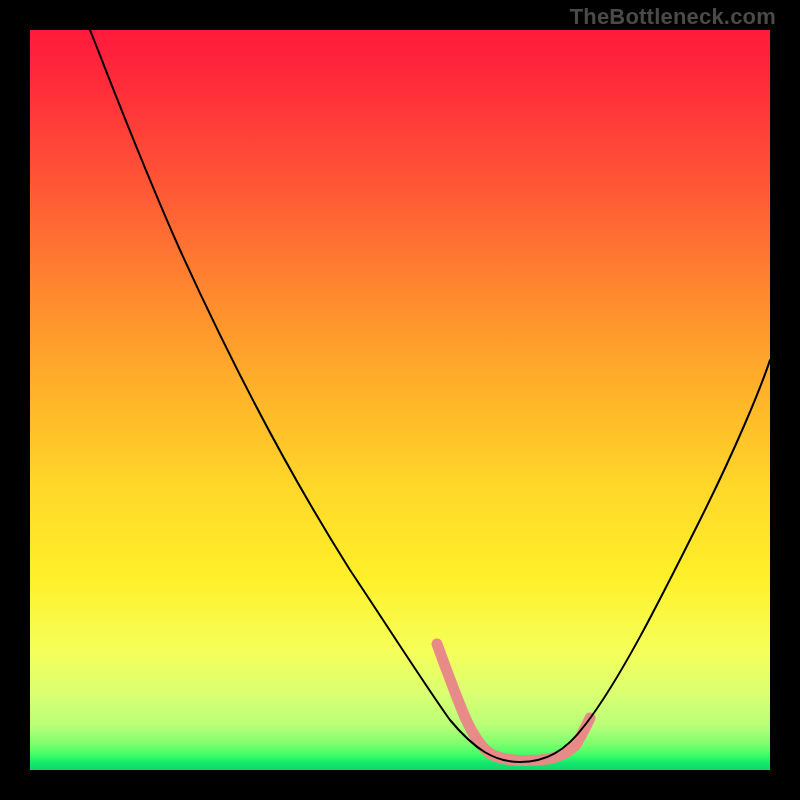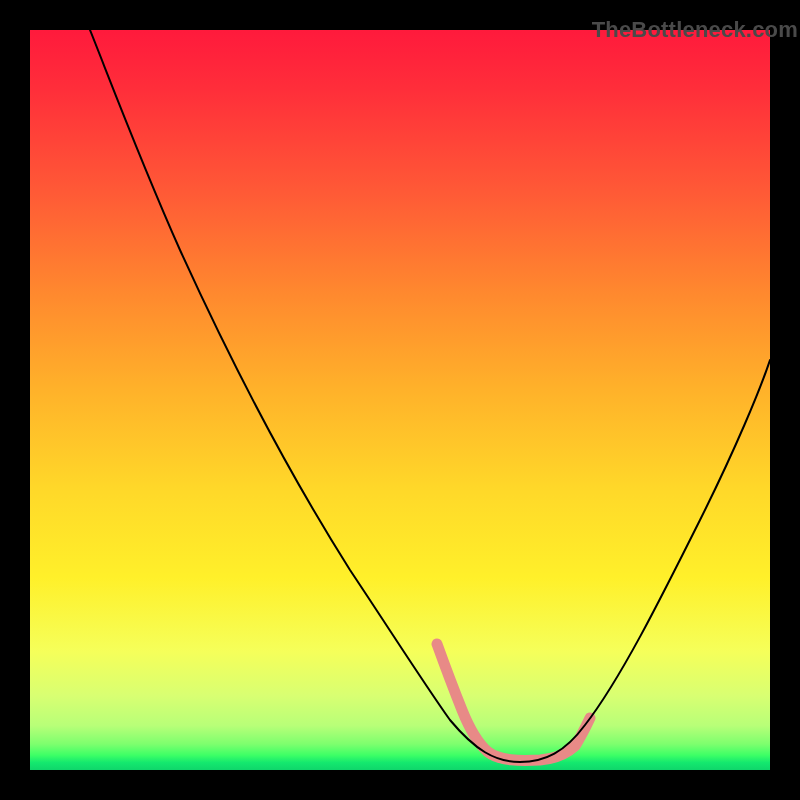--- a/index.html
+++ b/index.html
@@ -13,27 +13,26 @@
   }
   .frame {
     position: relative;
     width: 800px;
     height: 800px;
     background: #000;
   }
   .watermark {
     position: absolute;
     top: 4px;
-    right: 2px;
+    right: 24px;
     color: #4a4a4a;
     font-size: 22px;
     font-weight: 600;
     letter-spacing: 0.2px;
     z-index: 10;
-    margin-top: 13px;
   }
   .plot-area {
     position: absolute;
     left: 30px;
     top: 30px;
     width: 740px;
     height: 740px;
     overflow: hidden;
   }
   .gradient {

